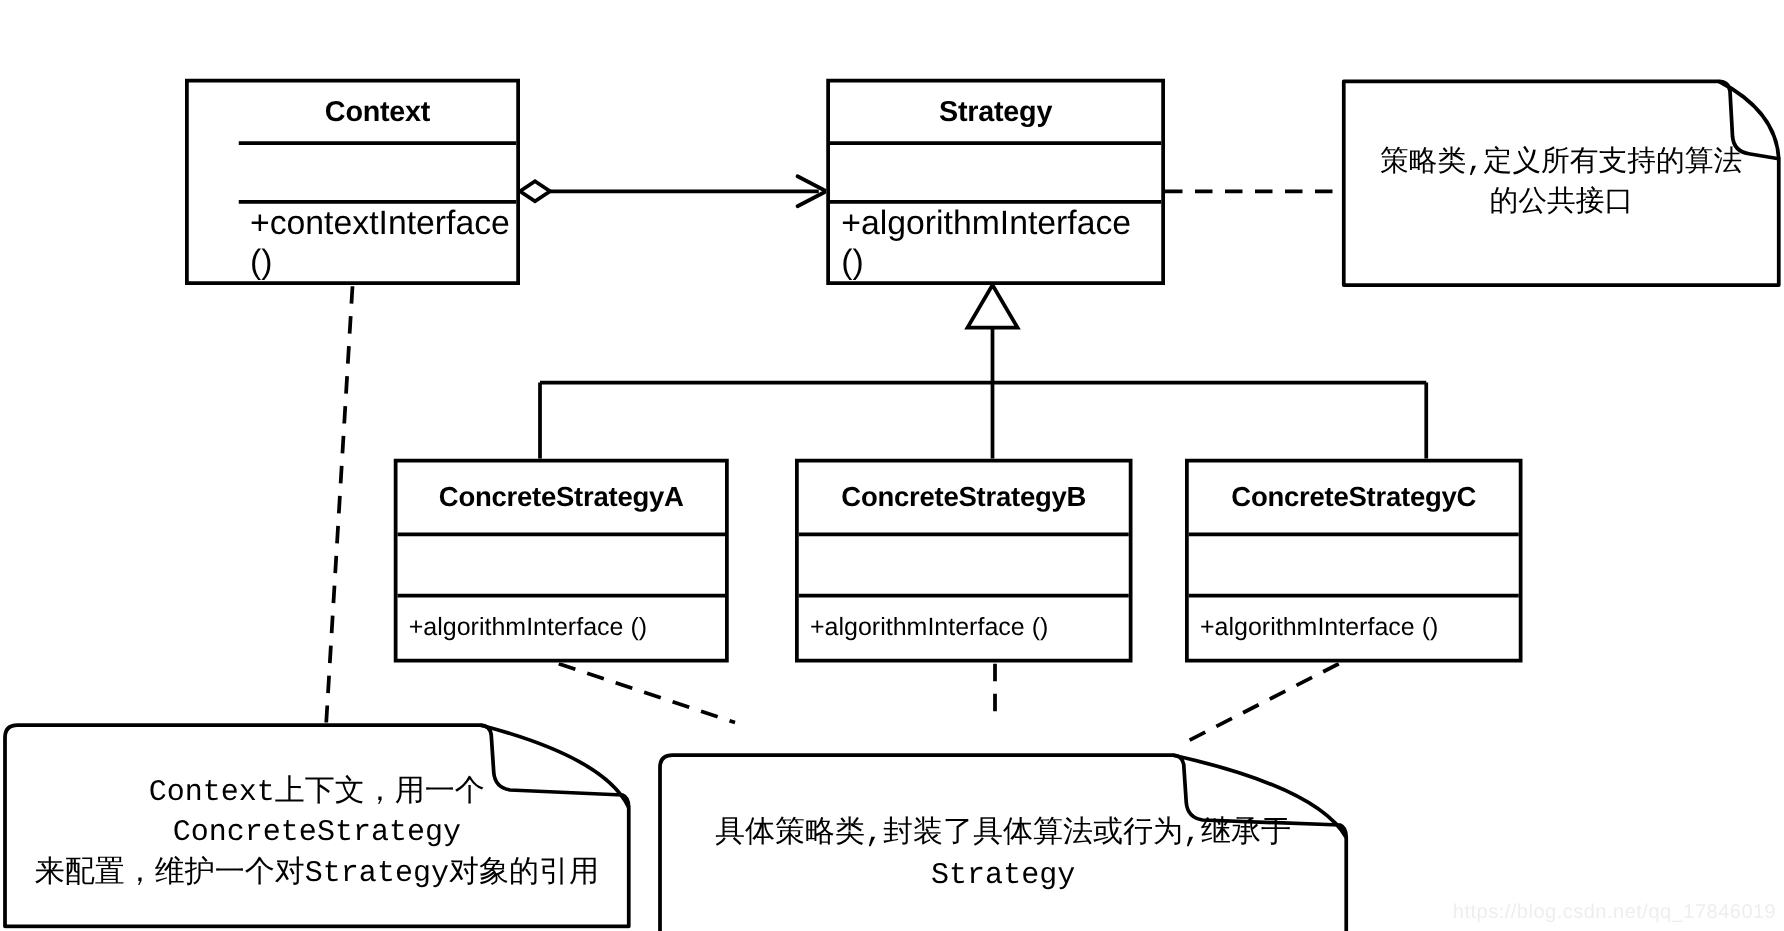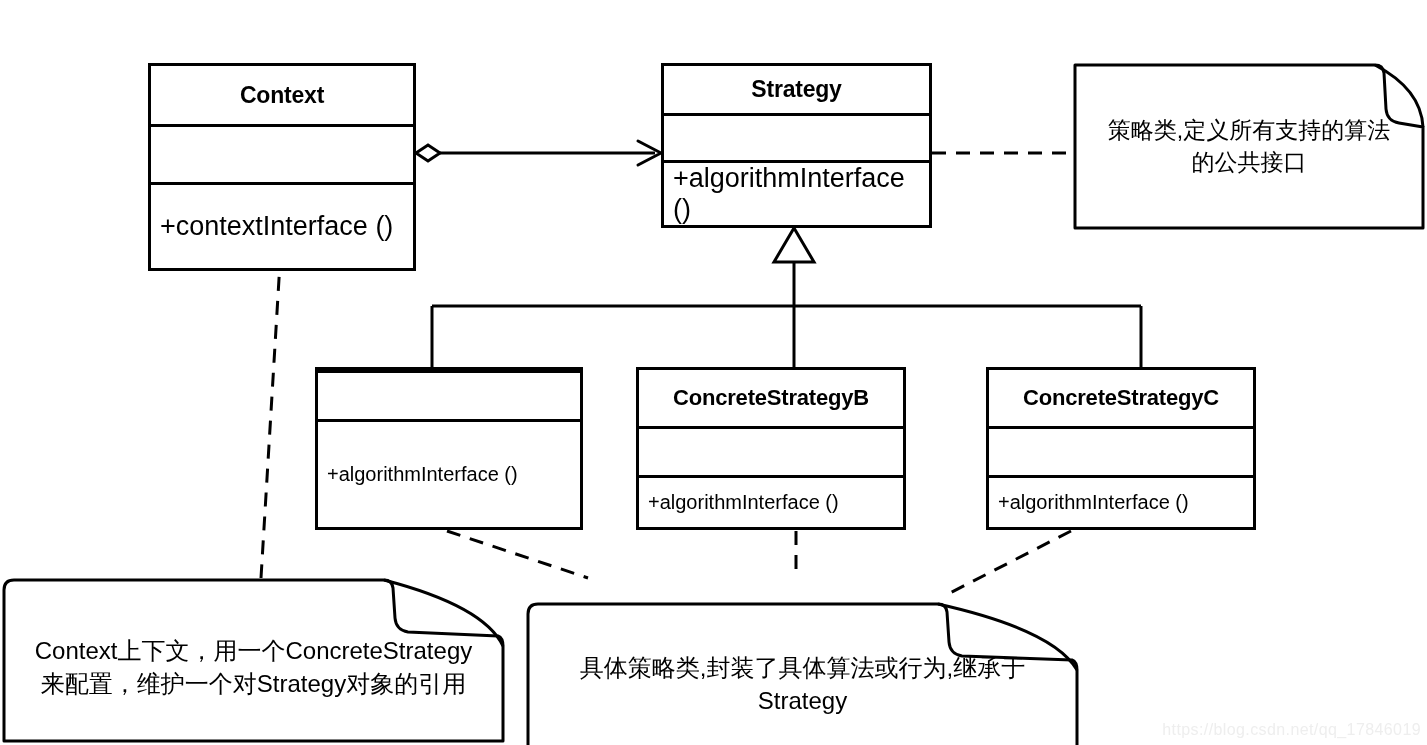--- a/index.html
+++ b/index.html
@@ -61,31 +61,32 @@
   
   .top-class .uml-name   { height: 58px; font-size: 23px; }
   .top-class .uml-attrs  { height: 58px; }
   .top-class .uml-ops    { flex: 1; font-size: 27px; }
 
   
   .sub-class .uml-name   { height: 56px; font-size: 22px; }
   .sub-class .uml-attrs  { height: 49px; }
   .sub-class .uml-ops    { flex: 1; font-size: 20px; }
 
-  #class-context           { left: 148px; top: 63px;  width: 268px; height: 208px; }
+  #class-context           { left: 148px; top: 63px;  width: 268px; height: 165px; padding-left: 40px; }
   #class-strategy          { left: 661px; top: 63px;  width: 271px; height: 165px; }
   #class-concrete-a        { left: 315px; top: 367px; width: 268px; height: 163px; }
   #class-concrete-b        { left: 636px; top: 367px; width: 270px; height: 163px; }
-  #class-concrete-c        { left: 986px; top: 367px; width: 270px; height: 163px; }
+  #class-concrete-c        { left: 948px; top: 367px; width: 270px; height: 163px; }
 
   
   .uml-note {
     position: absolute;
     box-sizing: border-box;
     z-index: 3;
+    font-family: Liberation Mono, monospace;
   }
   .uml-note svg {
     position: absolute;
     left: 0;
     top: 0;
     width: 100%;
     height: 100%;
   }
   .note-text {
     position: absolute;
@@ -167,20 +168,21 @@
     <div class="uml-ops">+contextInterface ()</div>
   </div>
 
   <div class="uml-class top-class" id="class-strategy">
     <div class="uml-name">Strategy</div>
     <div class="uml-attrs"></div>
     <div class="uml-ops">+algorithmInterface ()</div>
   </div>
 
   <div class="uml-class sub-class" id="class-concrete-a">
+    <div class="uml-name">ConcreteStrategyA</div>
     <div class="uml-attrs"></div>
     <div class="uml-ops">+algorithmInterface ()</div>
   </div>
 
   <div class="uml-class sub-class" id="class-concrete-b">
     <div class="uml-name">ConcreteStrategyB</div>
     <div class="uml-attrs"></div>
     <div class="uml-ops">+algorithmInterface ()</div>
   </div>
 

